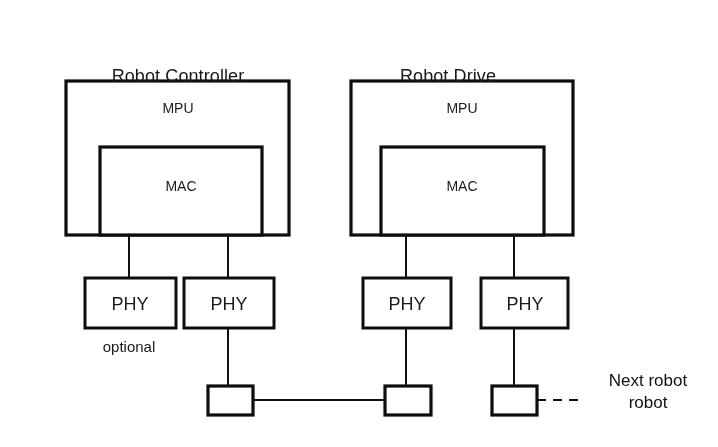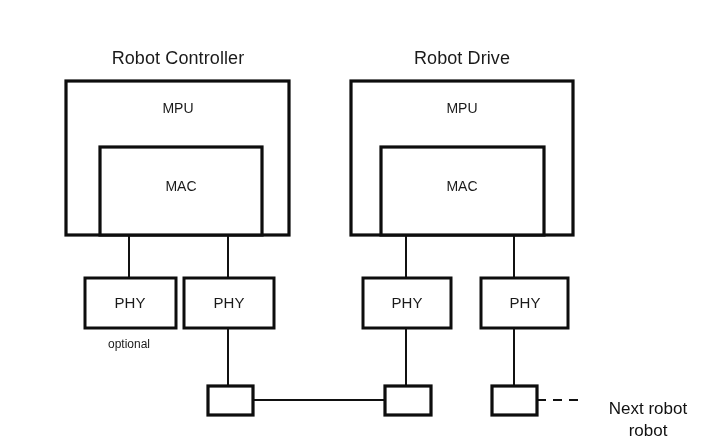--- a/index.html
+++ b/index.html
@@ -52,36 +52,36 @@
   .label {
     position: absolute;
     font-family: "Liberation Sans", sans-serif;
     color: #1a1a1a;
     white-space: nowrap;
     line-height: 1.15;
   }
   .group-title {
     font-size: 18px;
     letter-spacing: 0.1px;
+    margin-top: 18px;
   }
   .box-label {
     font-size: 14px;
   }
   .phy-label {
-    font-size: 15px;
+    font-size: 18px;
   }
   .small-note {
-    font-size: 12px;
+    font-size: 15px;
   }
   .side-note {
     font-size: 17px;
     text-align: center;
     white-space: normal;
     line-height: 1.3;
-    margin-top: 28px;
   }
   .centered {
     transform: translateX(-50%);
   }
 </style>
 </head>
 <body>
 
 <div id="diagram-canvas">
 
@@ -120,21 +120,21 @@
   </svg>
 
   <div class="label group-title centered" style="left:178px; top:48px;">Robot Controller</div>
   <div class="label box-label centered" style="left:178px; top:100px;">MPU</div>
   <div class="label box-label centered" style="left:181px; top:178px;">MAC</div>
 
   <div class="label phy-label centered" style="left:130px; top:294px;">PHY</div>
   <div class="label phy-label centered" style="left:229px; top:294px;">PHY</div>
   <div class="label small-note centered" style="left:129px; top:338px;">optional</div>
 
-  <div class="label group-title centered" style="left:462px; top:48px;">Robot Drive</div>
+  <div class="label group-title centered" style="left:448px; top:48px;">Robot Drive</div>
   <div class="label box-label centered" style="left:462px; top:100px;">MPU</div>
   <div class="label box-label centered" style="left:462px; top:178px;">MAC</div>
 
   <div class="label phy-label centered" style="left:407px; top:294px;">PHY</div>
   <div class="label phy-label centered" style="left:525px; top:294px;">PHY</div>
 
   <div class="side-note" style="position:absolute; left:583px; top:370px; width:130px;">
     <div>Next robot</div>
     <div>robot</div>
   </div>

